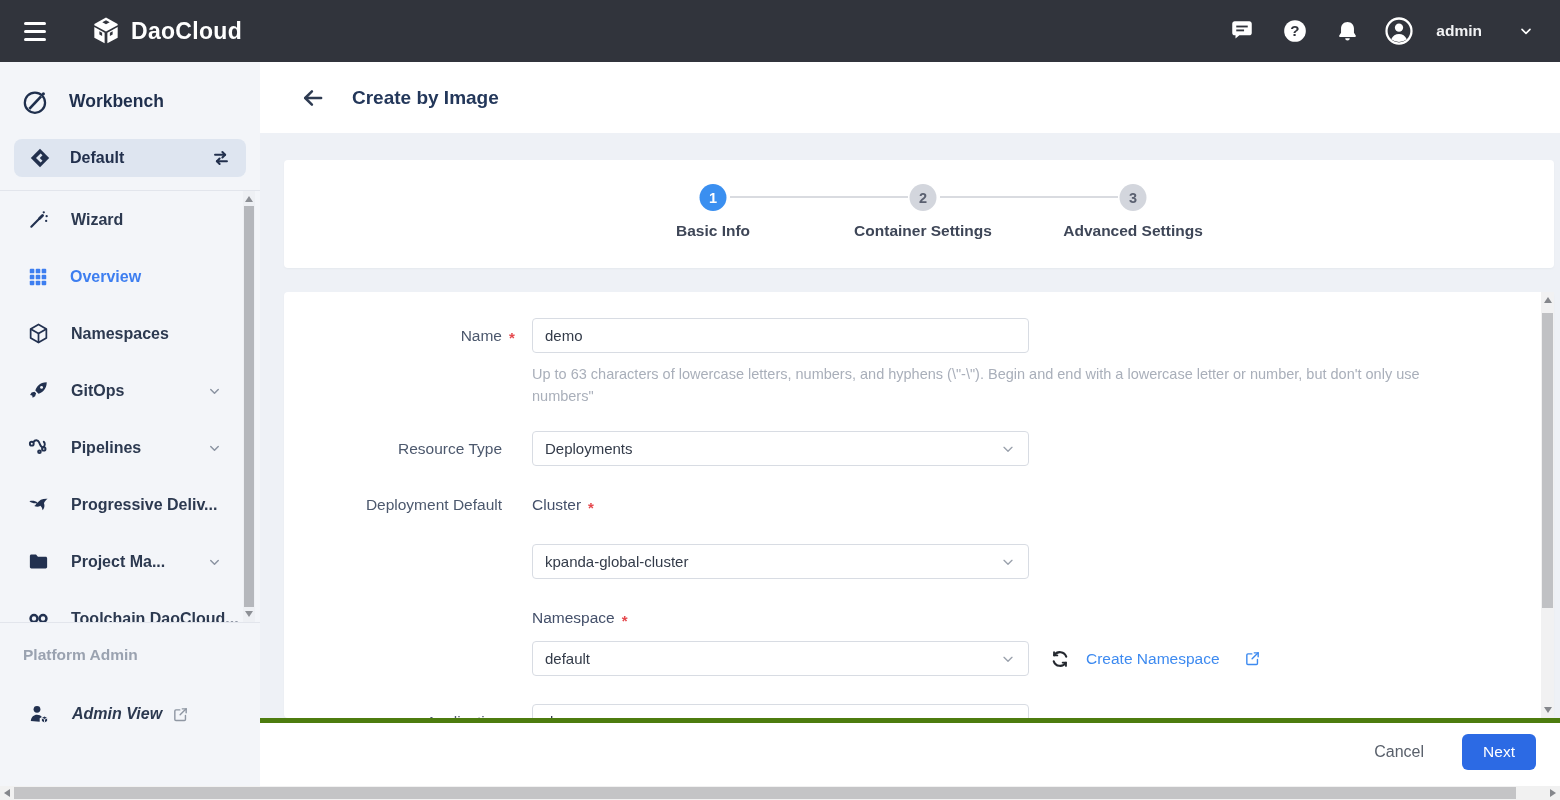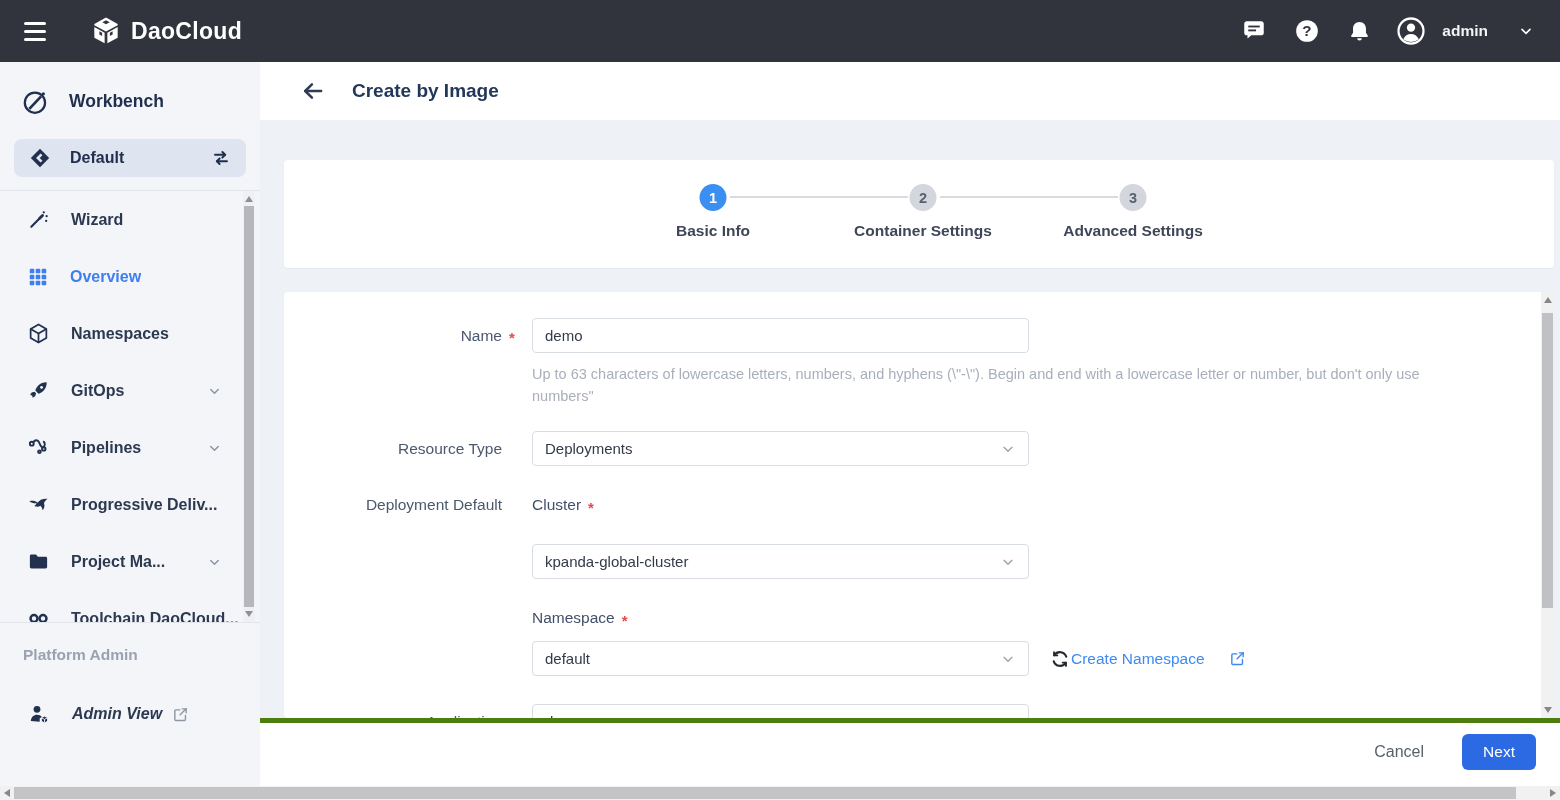--- a/index.html
+++ b/index.html
@@ -11,21 +11,21 @@
     background:#31343c; display:flex; align-items:center; color:#fff; z-index:20; }
   .hamburger { margin-left:24px; width:30px; height:26px; display:flex; flex-direction:column;
     justify-content:center; gap:5px; cursor:pointer; background:none; border:none; }
   .hamburger span { display:block; height:3px; border-radius:2px; background:#fff; }
   .hamburger span:nth-child(1){ width:22px; } .hamburger span:nth-child(2){ width:22px; } .hamburger span:nth-child(3){ width:22px; }
   .brand { display:flex; align-items:center; gap:9px; margin-left:36px; }
   .brand-name { font-size:23px; font-weight:bold; letter-spacing:.3px; }
   .nav-right { margin-left:auto; display:flex; align-items:center; padding-right:26px; }
   .nav-icon-btn { background:none; border:none; cursor:pointer; margin-left:27px;
     display:flex; align-items:center; }
-  .nav-user { display:flex; align-items:center; gap:16px; margin-left:24px; cursor:pointer; }
+  .nav-user { display:flex; align-items:center; gap:22px; margin-left:24px; cursor:pointer; }
   .nav-user-name { font-size:15.5px; color:#f2f3f5; font-weight:600; }
   .nav-caret { margin-left:14px; display:flex; }
 
   
   .sidebar { position:absolute; top:62px; left:0; width:260px; bottom:14px;
     background:#f3f5f9; z-index:10; }
   .wb-header { position:absolute; top:26px; left:22px; display:flex; align-items:center; gap:20px; }
   .wb-title { font-size:17.5px; font-weight:700; color:#1f2f4d; }
   .ws-row { position:absolute; top:77px; left:14px; right:14px; height:38px;
     background:#dee5f0; border-radius:8px; display:flex; align-items:center;
@@ -50,21 +50,21 @@
   .s-thumb { position:absolute; top:15px; bottom:15px; left:1px; width:10px; background:#b5b7bc; }
   .platform-label { position:absolute; top:584px; left:23px; font-size:15.5px;
     font-weight:600; color:#9aa2b0; }
   .admin-row { position:absolute; top:632px; left:0; right:0; height:40px;
     display:flex; align-items:center; padding-left:27px; cursor:pointer; color:#223150;font-style:italic; }
   .admin-row .lbl { font-size:16px; font-weight:600; color:#2c3950; margin-left:21px; }
   .admin-row .ext { margin-left:10px; display:flex; color:#8f97a3; }
 
   
   .main { position:absolute; top:62px; left:260px; right:0; bottom:14px; background:#eef1f6; }
-  .page-header { position:absolute; top:0; left:0; right:0; height:58px; background:#fff;
+  .page-header { position:absolute; top:0; left:0; right:0; height:71px; background:#fff;
     display:flex; align-items:center; padding-left:36px; }
   .back-btn { background:none; border:none; cursor:pointer; display:flex; padding:4px; }
   .page-title { font-size:19px; font-weight:700; color:#23375a; margin-left:22px; }
   .content { position:absolute; top:71px; left:0; right:0; bottom:0; }
 
   .stepper-card { position:absolute; top:27px; left:24px; right:6px; height:108px;
     background:#fff; border-radius:4px; box-shadow:0 1px 2px rgba(30,40,60,.04); }
   .step-circle { position:absolute; top:24px; width:27px; height:27px; border-radius:50%;
     background:#d3d6dd; color:#5a6070; font-size:14.5px; font-weight:700;
     display:flex; align-items:center; justify-content:center; transform:translateX(-50%); }
@@ -91,21 +91,21 @@
   .select { width:497px; height:35px; border:1px solid #d8dce3; border-radius:4px;
     padding:0 12px; font-size:15px; color:#333b49; background:#fff; display:flex;
     align-items:center; justify-content:space-between; cursor:pointer; }
   .help-text { margin:10px 0 0 248px; width:930px; font-size:14.5px; line-height:22px;
     color:#a9afba; }
   .group-row { display:flex; margin-top:30px; align-items:flex-start; }
   .sub-label { font-size:15.5px; color:#44506a; display:flex; align-items:flex-start; }
   .sub-label .req2 { color:#e5484d; font-size:15px; font-weight:700; margin-left:7px; padding-top:3px; }
   .ns-line { display:flex; align-items:center; margin-top:12px; }
   .icon-btn { background:none; border:none; cursor:pointer; display:flex; margin-left:20px; color:#2b2f36; }
-  .ns-link { display:flex; align-items:center; gap:24px; color:#3d8af0;
+  .ns-link { display:flex; align-items:center; gap:24px; margin-left:15px; color:#3d8af0;
     font-size:15.5px; cursor:pointer; text-decoration:none; }
 
   .footer { position:absolute; left:0; right:0; bottom:0; height:68px; background:#fff;
     border-top:5px solid #4d7c0f; display:flex; align-items:center; justify-content:flex-end;
     padding:0 24px 6px 0; z-index:6; }
   .btn-cancel { background:none; border:none; font-size:16px; color:#59606b; cursor:pointer;
     margin-right:38px; font-family:"Liberation Sans", sans-serif; }
   .btn-next { width:74px; height:36px; background:#2c6ae4; border:none; border-radius:6px;
     color:#fff; font-size:15.5px; cursor:pointer; font-family:"Liberation Sans", sans-serif; }
 

